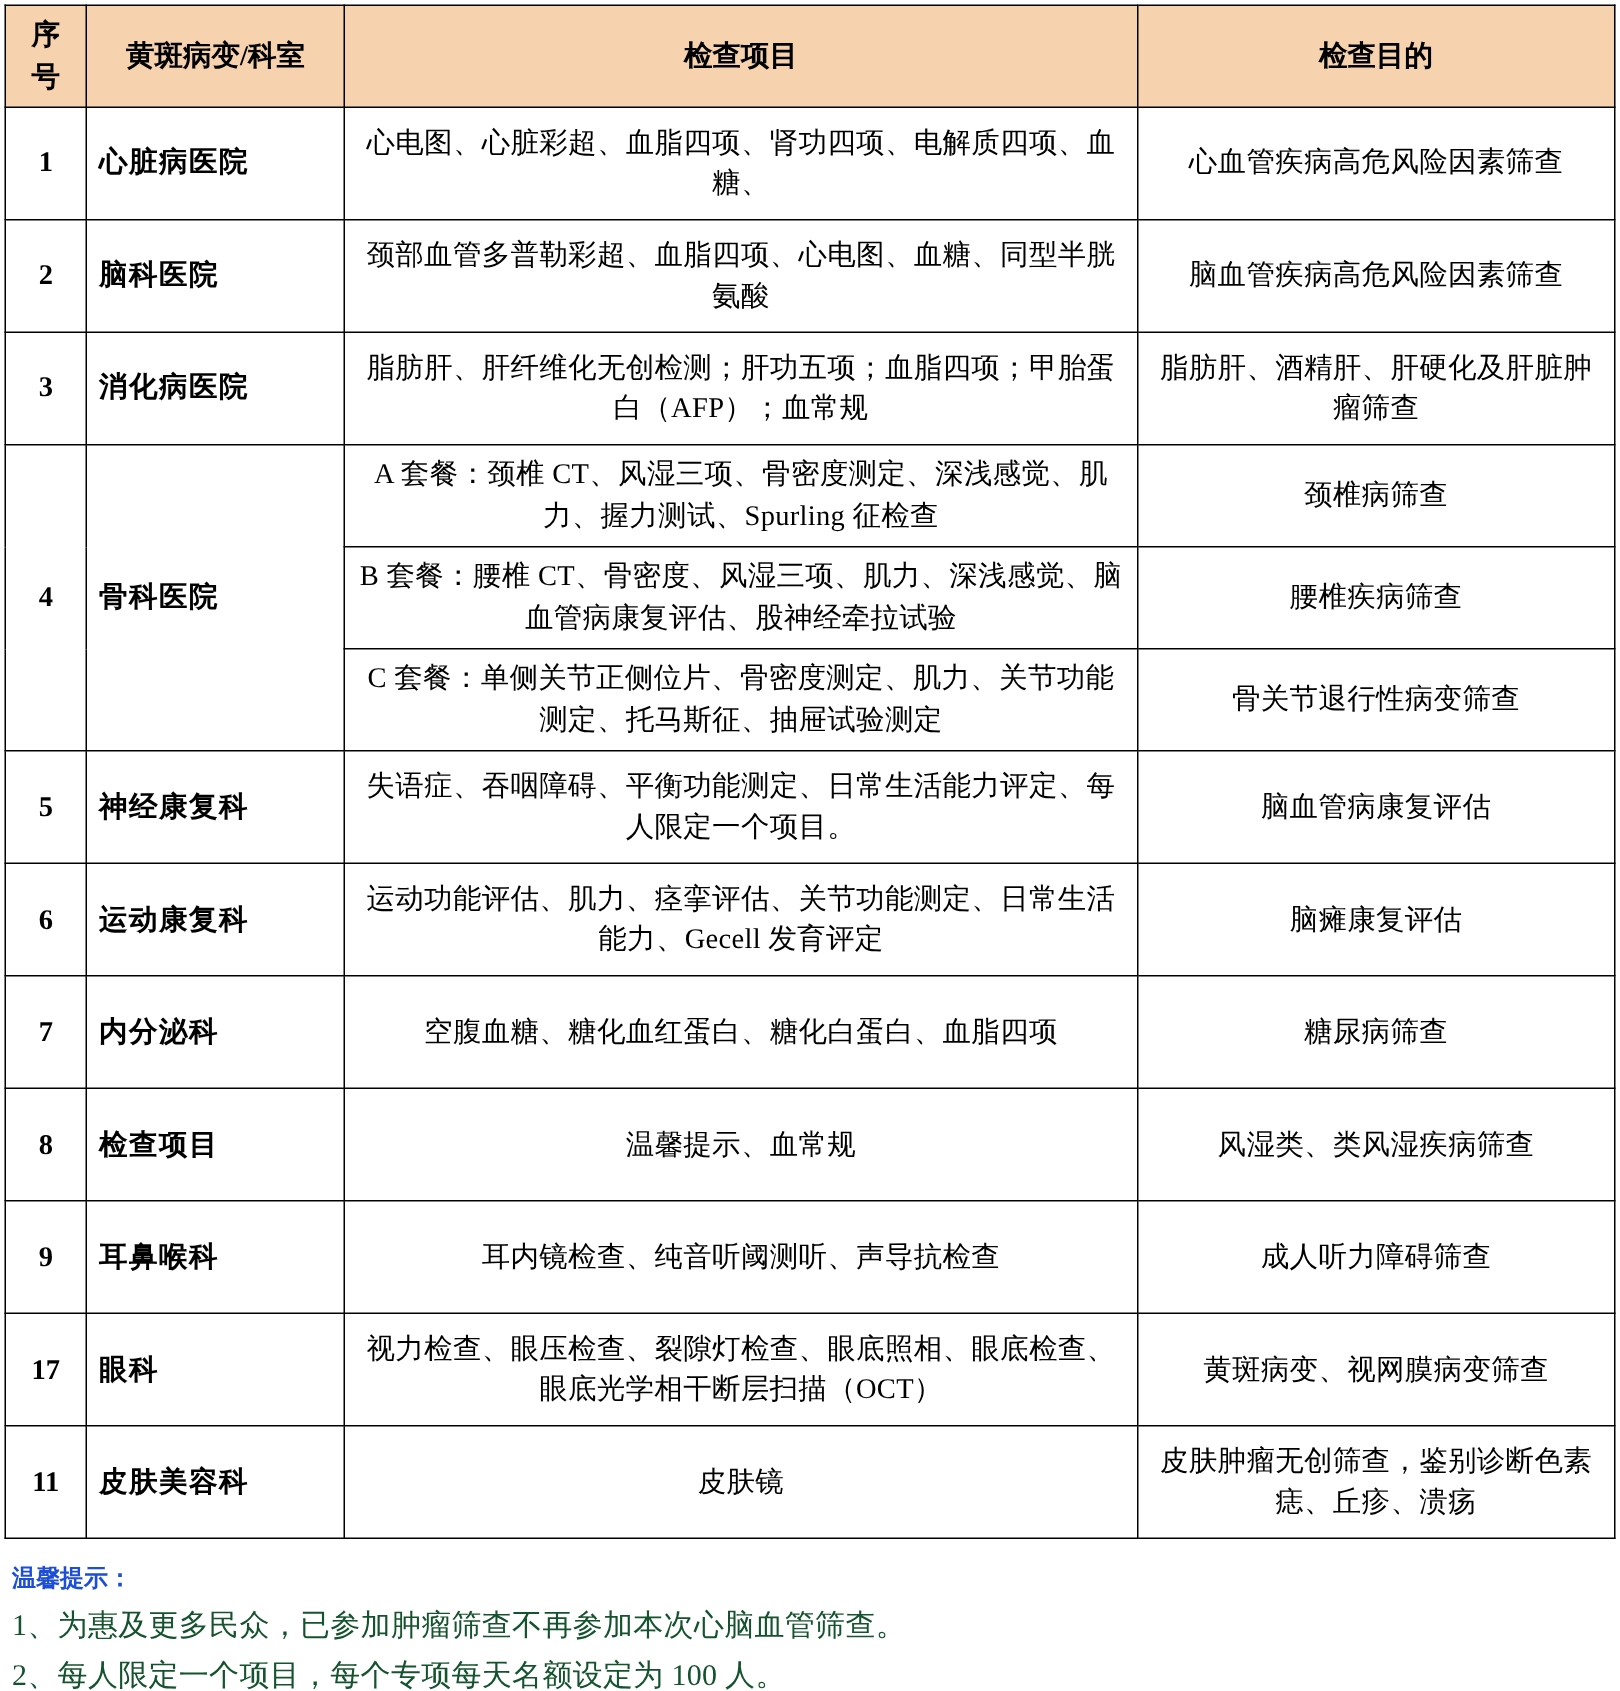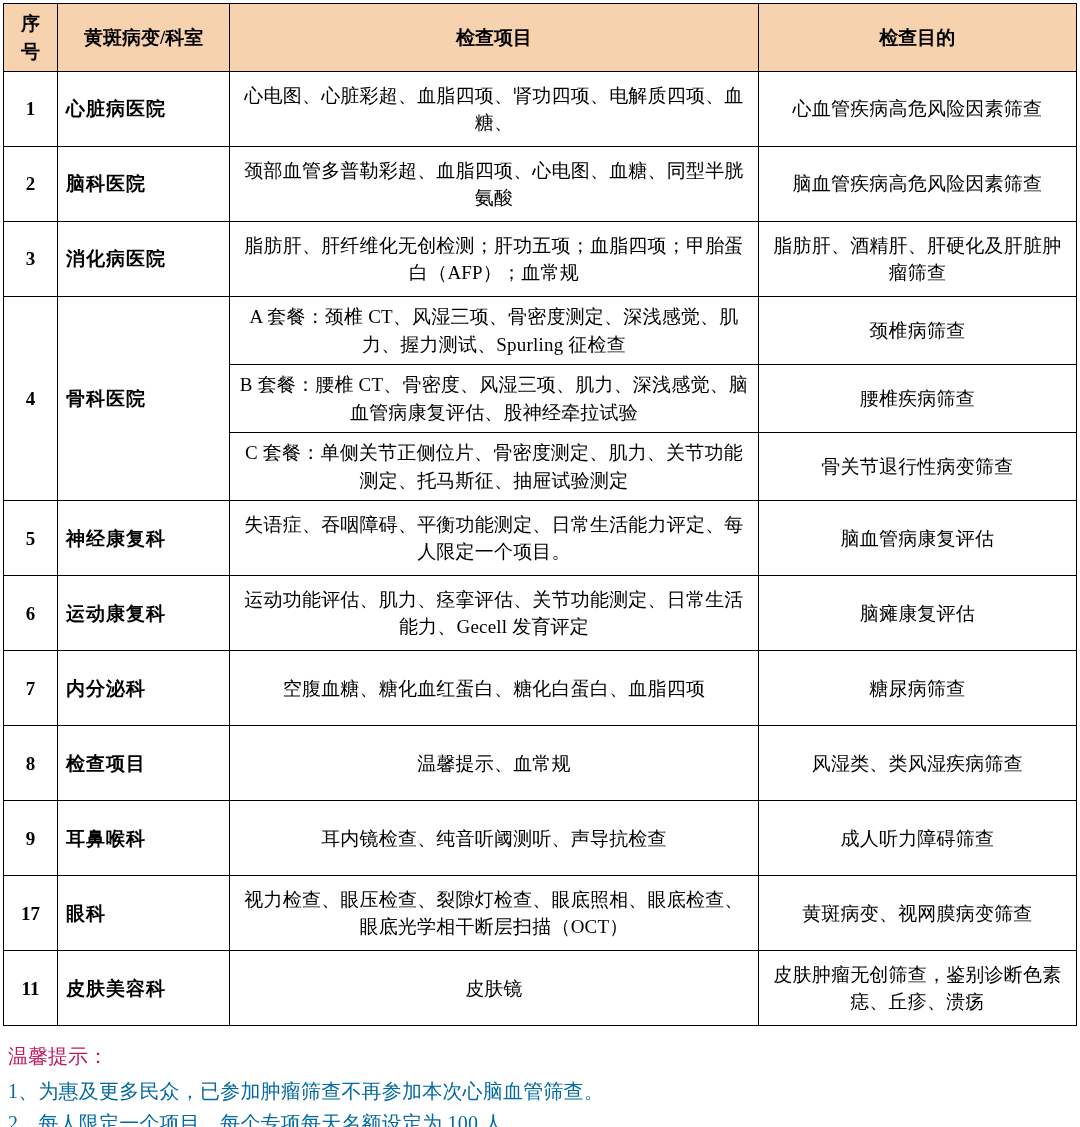--- a/index.html
+++ b/index.html
@@ -64,27 +64,27 @@
     letter-spacing: 0.2px;
   }
   .tall-cell { height: 62px; }
 
   .notes {
     margin: 14px 6px 0 8px;
     font-size: 20px;
     line-height: 1.62;
   }
   .notes-title {
-    color: #be185d;
-    font-weight: normal;
-    font-size: 20px;
+    color: #1d4ed8;
+    font-weight: bold;
+    font-size: 16px;
     margin-bottom: 2px;
   }
   .note-line {
-    color: #0369a1;
+    color: #14532d;
     letter-spacing: 0.2px;
   }
 </style>
 </head>
 <body>
 
 <div class="sheet">
 
   <table class="exam-table">
     <colgroup>

